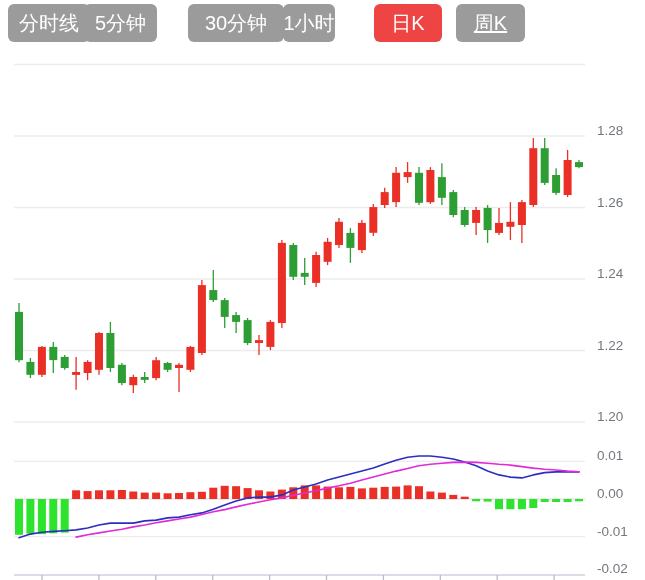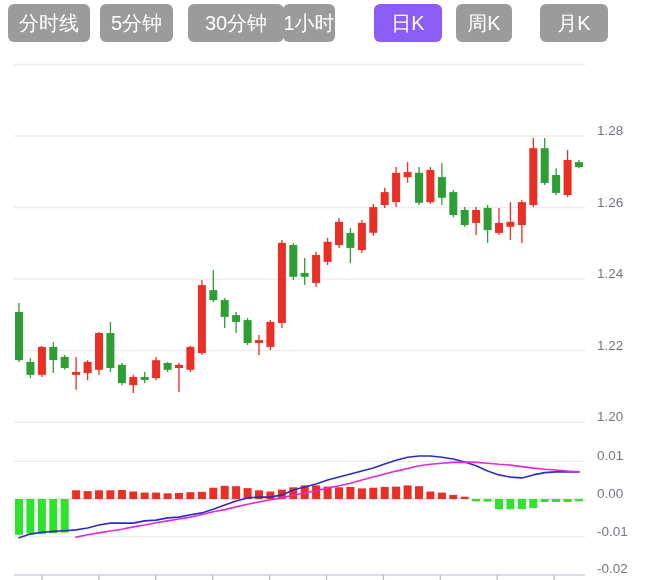--- a/index.html
+++ b/index.html
@@ -3,21 +3,21 @@
 <meta charset="utf-8">
 <style>
   html,body{margin:0;padding:0;background:#fff;}
   .stage{position:relative;width:645px;height:580px;background:#ffffff;overflow:hidden;
          font-family:"Liberation Sans",sans-serif;}
   .chart-svg{position:absolute;left:0;top:0;}
   .tabbar{position:absolute;left:0;top:0;width:645px;height:46px;}
   .tab{position:absolute;top:4px;height:38px;display:flex;align-items:center;justify-content:center;
        background:#9b9b9b;color:#ffffff;font-size:20px;line-height:1;border:none;border-radius:6px;
        padding:0;cursor:pointer;font-family:"Liberation Sans",sans-serif;}
-  .tab.active{background:#8b5cf6;}
+  .tab.active{background:#ef4444;}
 </style>
 </head>
 <body>
 
 <div class="stage">
 
   <svg class="chart-svg" width="645" height="580" viewBox="0 0 645 580">
       <g>
         <line x1="14" y1="64.5" x2="585" y2="64.5" stroke="#ececec" stroke-width="1.3"></line>
         <line x1="14" y1="136.0" x2="585" y2="136.0" stroke="#ececec" stroke-width="1.3"></line>
@@ -214,21 +214,20 @@
         <line x1="326.5" y1="575" x2="326.5" y2="580" stroke="#b6bdc9" stroke-width="1.3"></line>
         <line x1="383.4" y1="575" x2="383.4" y2="580" stroke="#b6bdc9" stroke-width="1.3"></line>
         <line x1="440.3" y1="575" x2="440.3" y2="580" stroke="#b6bdc9" stroke-width="1.3"></line>
         <line x1="497.2" y1="575" x2="497.2" y2="580" stroke="#b6bdc9" stroke-width="1.3"></line>
         <line x1="554.1" y1="575" x2="554.1" y2="580" stroke="#b6bdc9" stroke-width="1.3"></line>
       </g>
     </svg>
 
   <div class="tabbar">
     <button class="tab" style="left: 8px; width: 82px;">分时线</button>
-    <button class="tab" style="left: 100px; width: 73px;">5分钟</button>
+    <button class="tab" style="left: 84px; width: 73px;">5分钟</button>
     <button class="tab" style="left: 188px; width: 96px;">30分钟</button>
     <button class="tab" style="left: 283px; width: 52px;">1小时</button>
     <button class="tab active" style="left: 374px; width: 68px;">日K</button>
-    <button class="tab" style="left: 456px; width: 56px;">周K</button>
-    <button class="tab" style="left: 540px; width: 68px;">月K</button>
+    <button class="tab" style="left: 456px; width: 69px; text-decoration: underline;">周K</button>
   </div>
 
 </div>
 
 </body></html>

